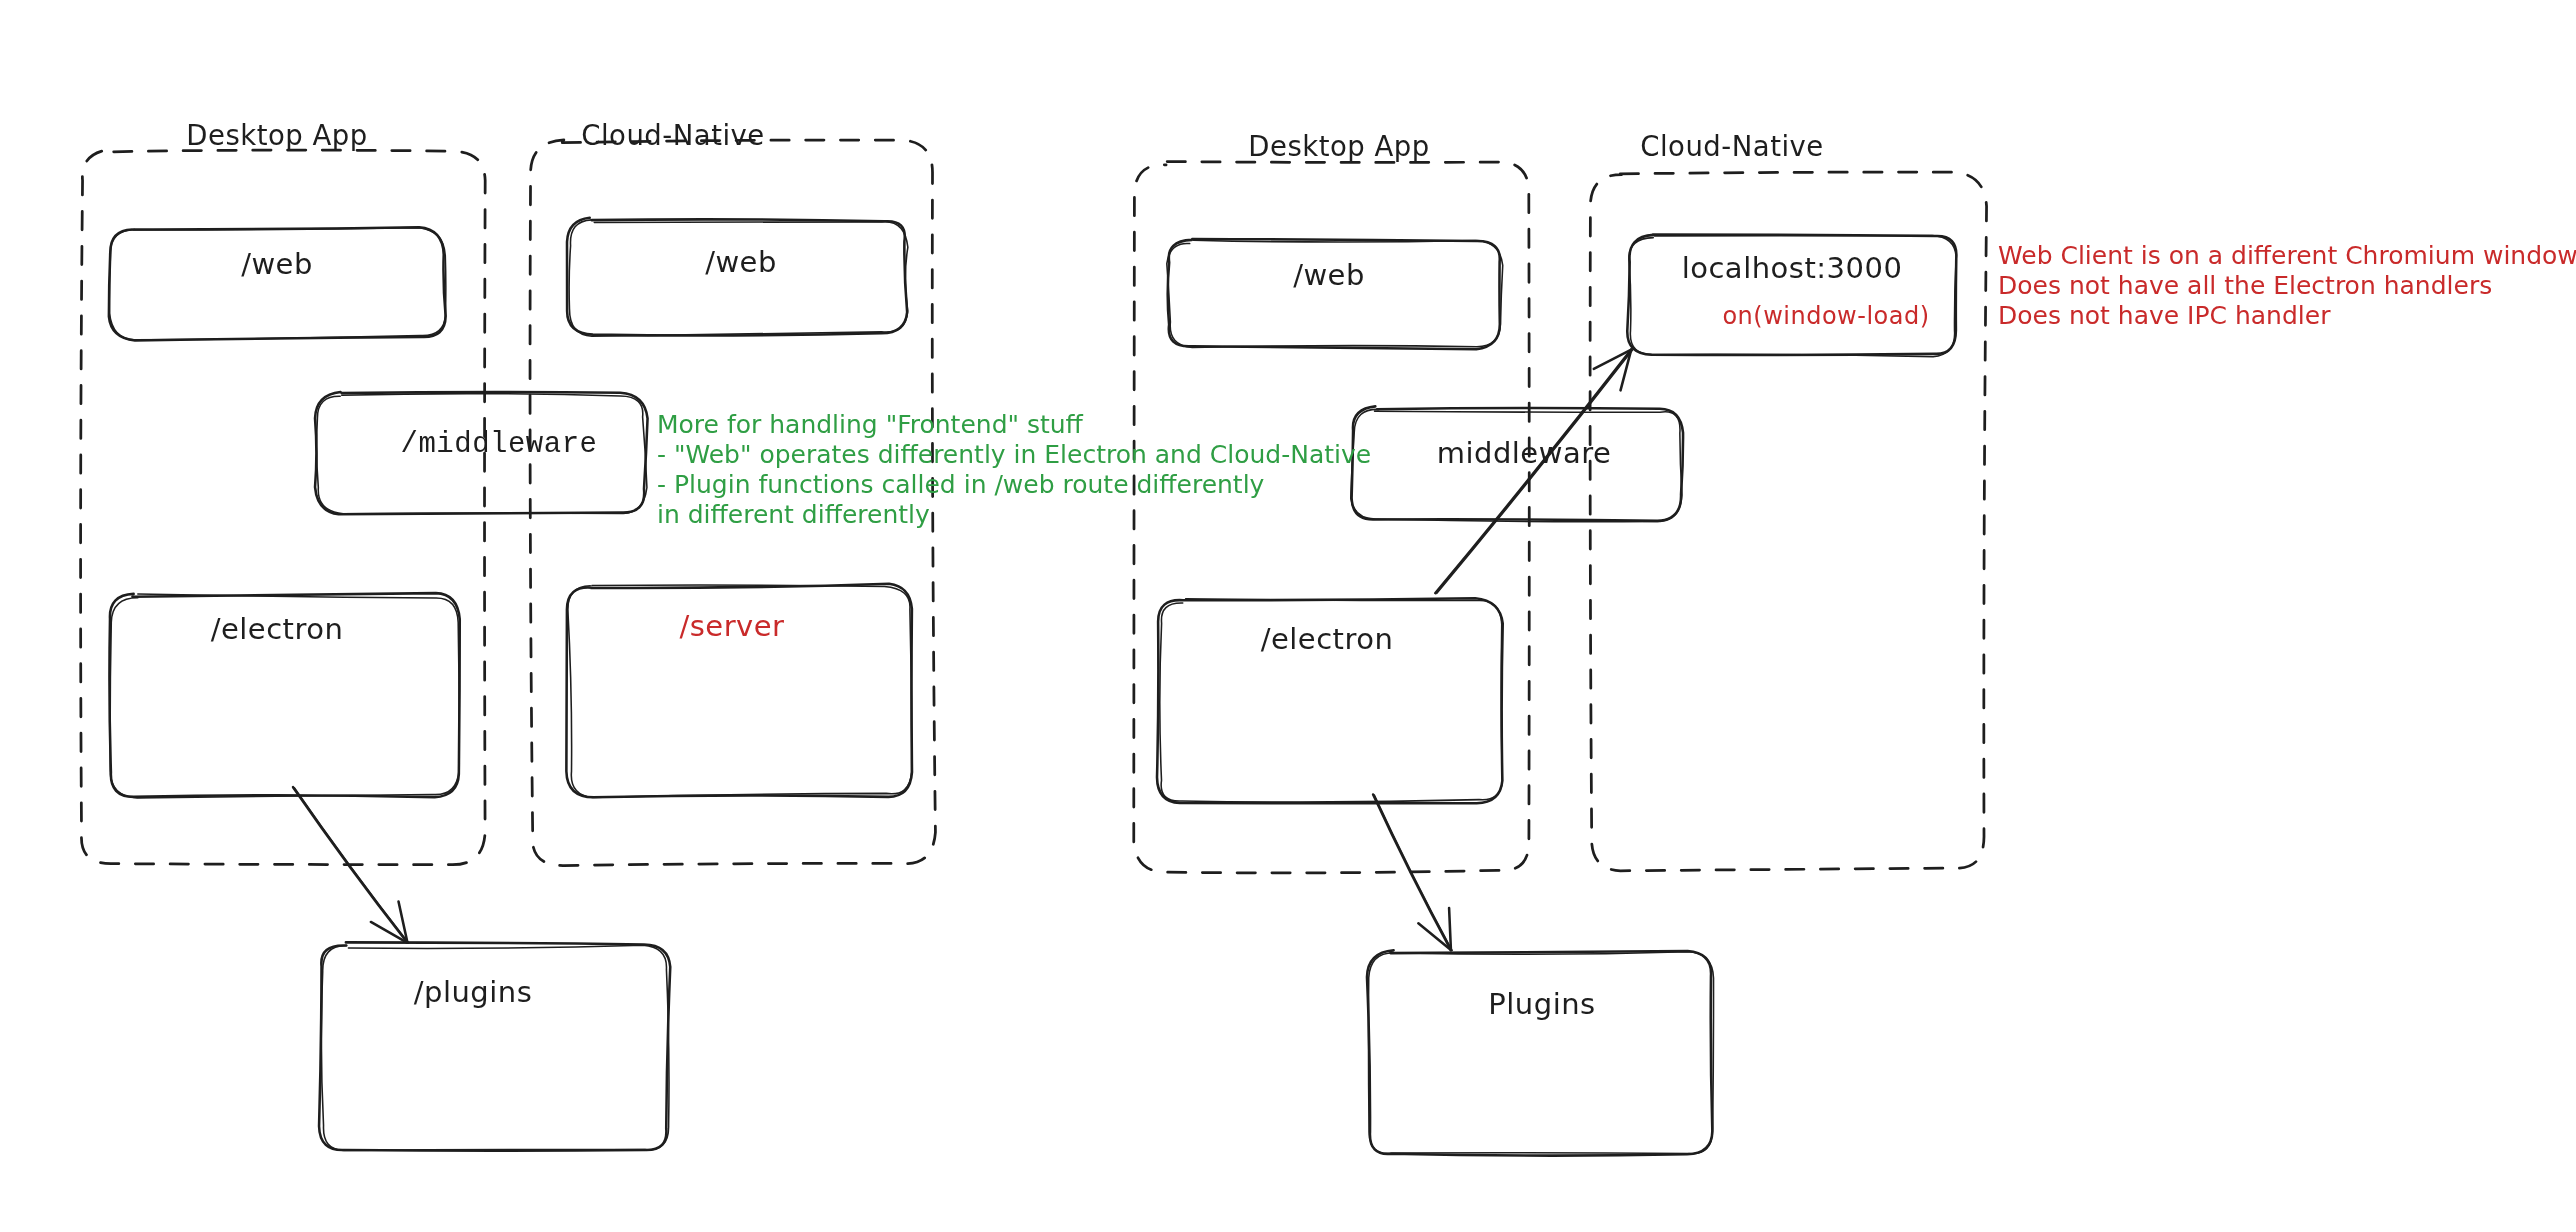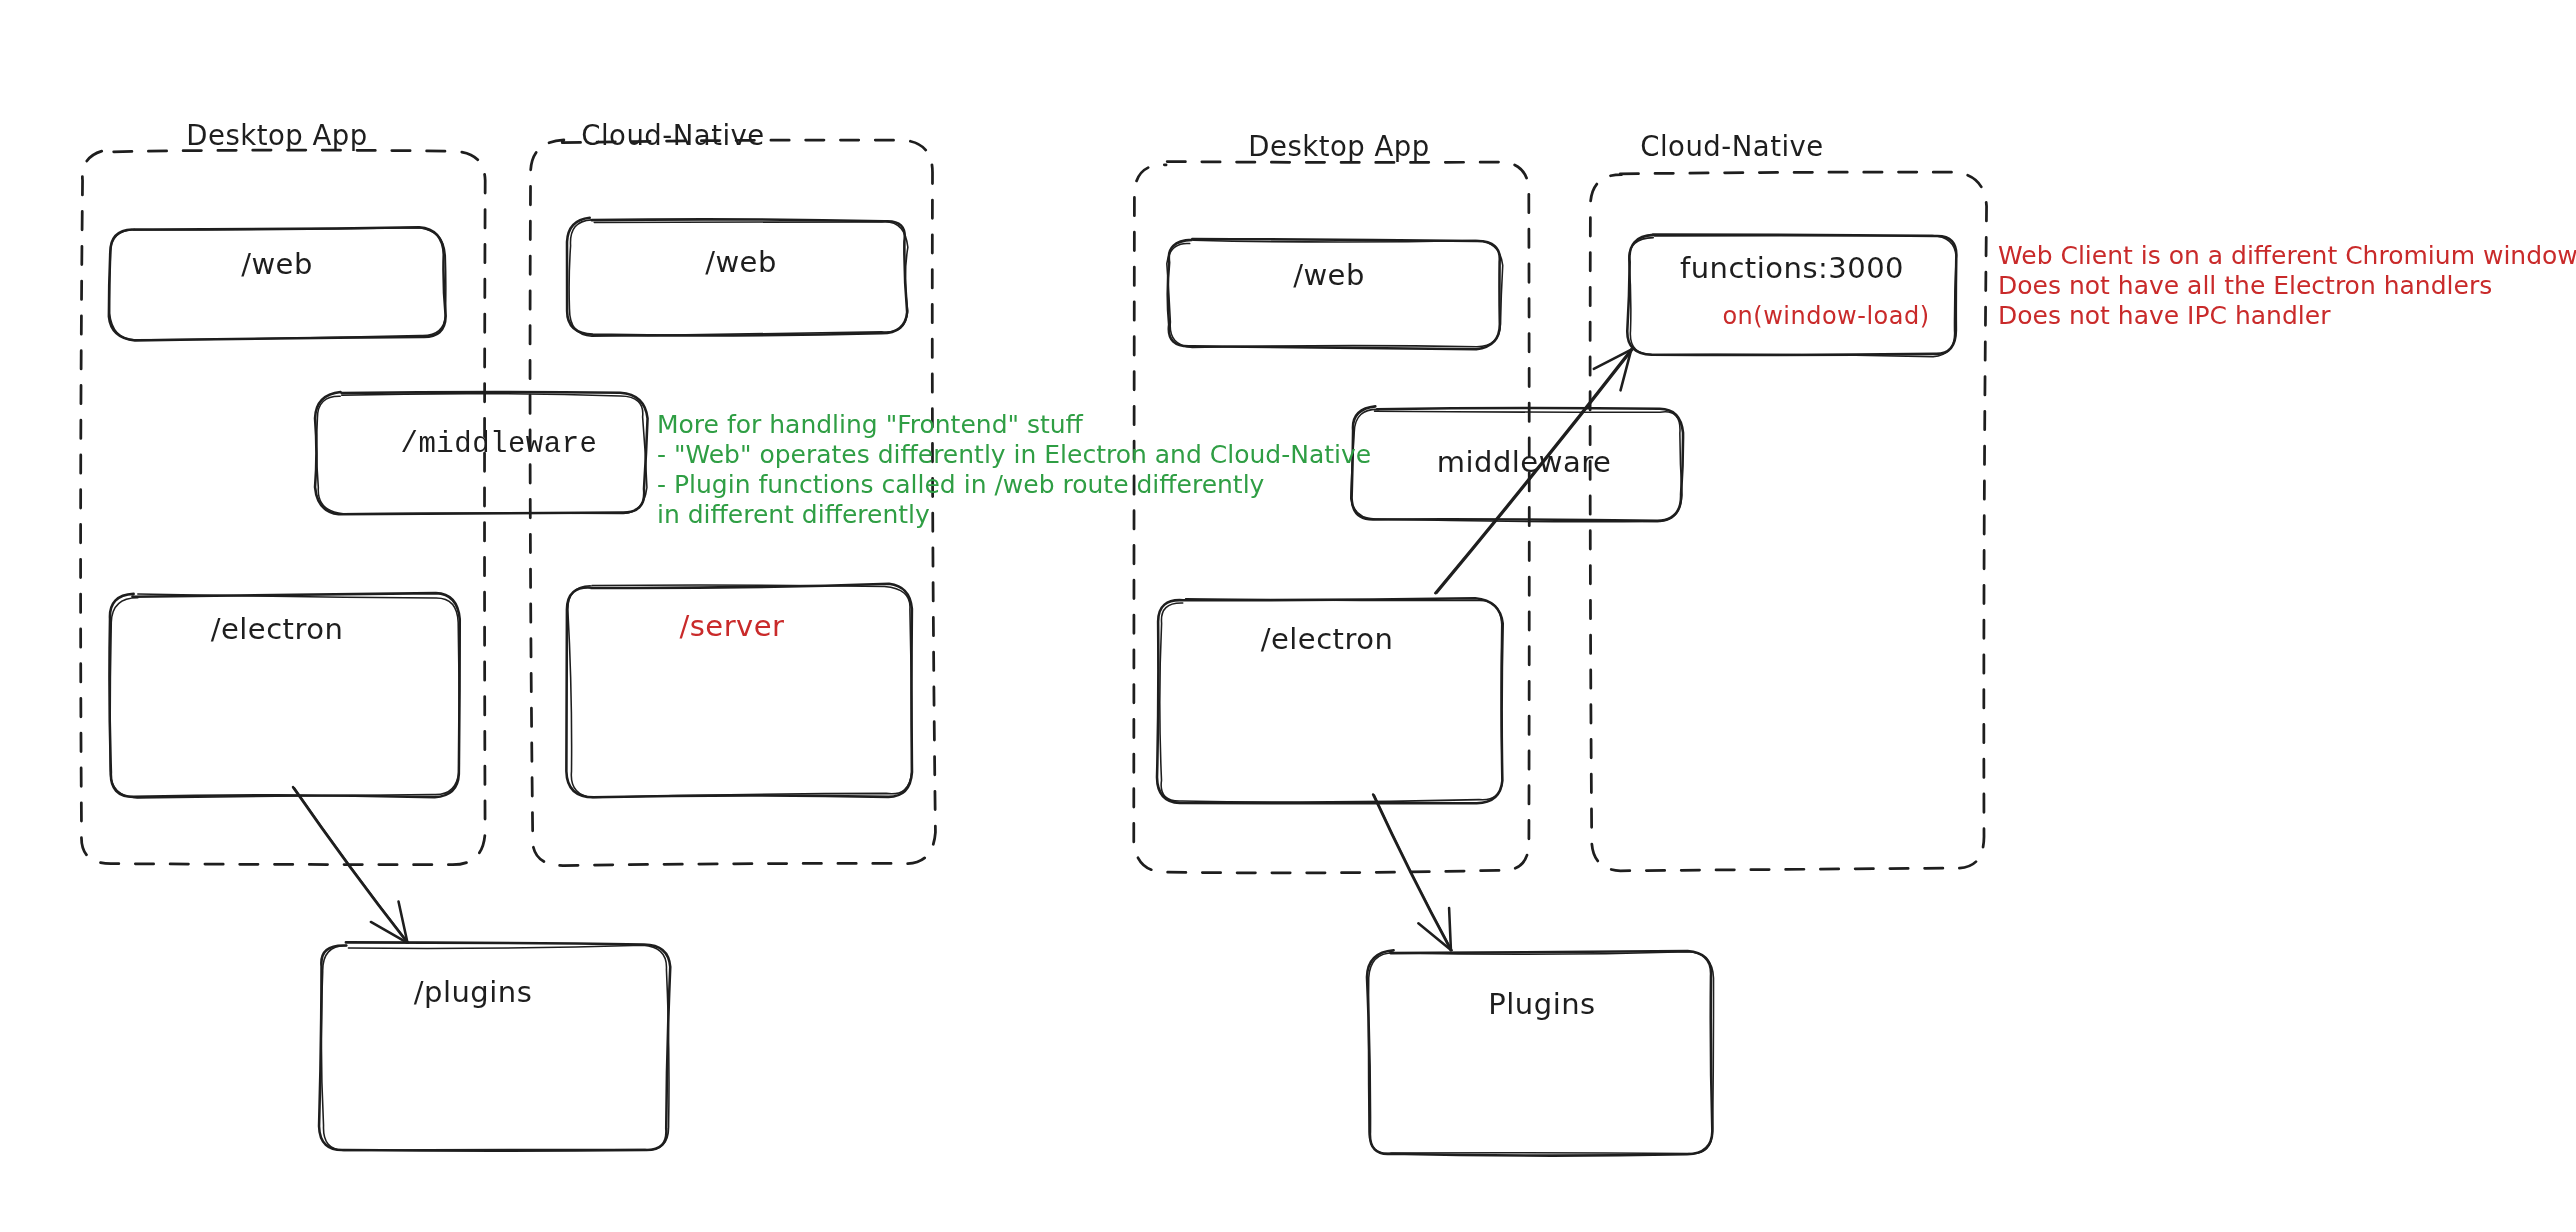--- a/index.html
+++ b/index.html
@@ -142,22 +142,22 @@
       <div class="txt group-label" style="left: 673px; top: 119px;">Cloud-Native</div>
       <div class="txt group-label" style="left: 1339px; top: 130px;">Desktop App</div>
       <div class="txt group-label" style="left: 1732px; top: 130px;">Cloud-Native</div>
       <div class="txt box-label" style="left: 277px; top: 247px;">/web</div>
       <div class="txt box-label" style="left: 741px; top: 245px;">/web</div>
       <div class="txt box-label" style="left: 499px; top: 428px; font-family: Liberation Mono, monospace;">/middleware</div>
       <div class="txt box-label" style="left: 277px; top: 612px;">/electron</div>
       <div class="txt box-label red" style="left: 732px; top: 609px;">/server</div>
       <div class="txt box-label" style="left: 473px; top: 975px;">/plugins</div>
       <div class="txt box-label" style="left: 1329px; top: 258px;">/web</div>
-      <div class="txt box-label" style="left: 1792px; top: 251px;">functions:3000</div>
+      <div class="txt box-label" style="left: 1792px; top: 251px;">localhost:3000</div>
       <div class="txt sub-label" style="left: 1826px; top: 302px;">on(window-load)</div>
-      <div class="txt box-label" style="left: 1524px; top: 445px;">middleware</div>
+      <div class="txt box-label" style="left: 1524px; top: 436px;">middleware</div>
       <div class="txt box-label" style="left: 1327px; top: 622px;">/electron</div>
       <div class="txt box-label" style="left: 1542px; top: 987px;">Plugins</div>
       <div class="note green" style="left: 657px; top: 410px;"><div>More for handling "Frontend" stuff</div><div>- "Web" operates differently in Electron and Cloud-Native</div><div>- Plugin functions called in /web route differently</div><div>in different differently</div></div>
       <div class="note red" style="left: 1998px; top: 241px;"><div>Web Client is on a different Chromium window</div><div>Does not have all the Electron handlers</div><div>Does not have IPC handler</div></div>
     </div>
 </div>
 
 
 </body></html>

